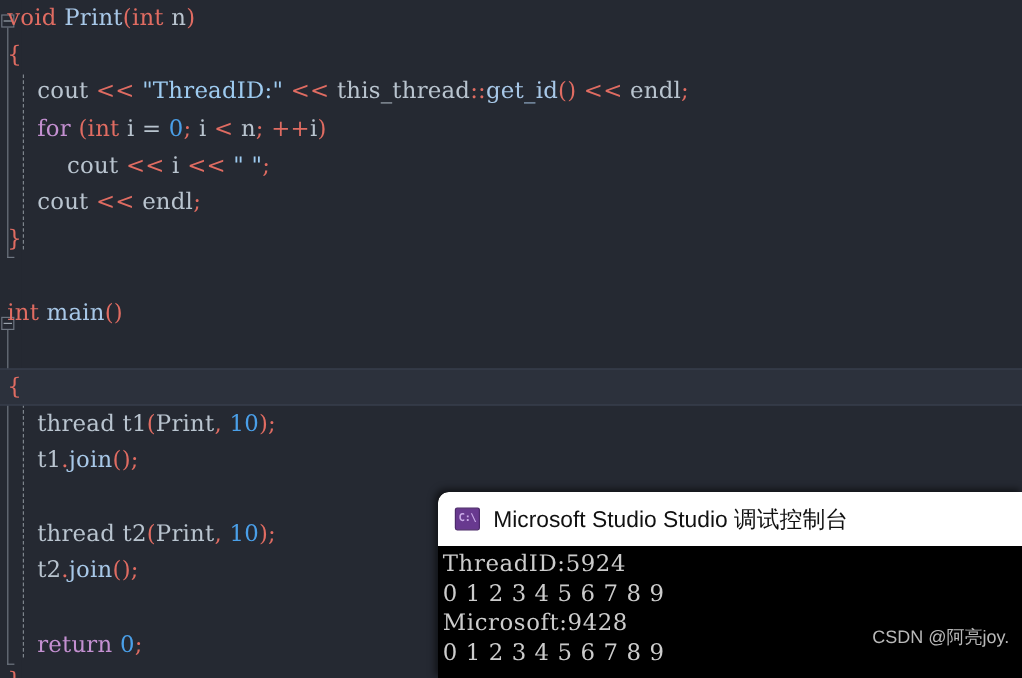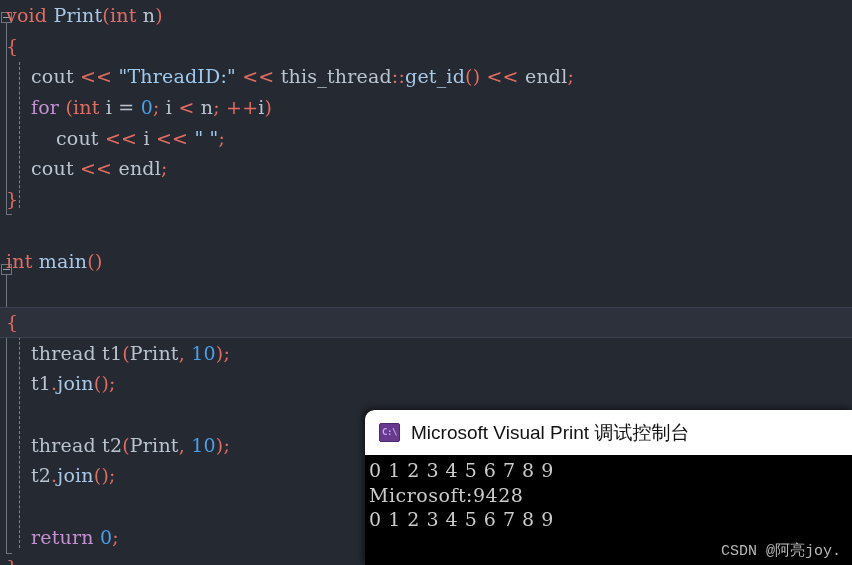--- a/index.html
+++ b/index.html
@@ -125,23 +125,23 @@
     color:#ccc;
     font-family:"DejaVu Serif", serif;
     font-size:19px;
     line-height:24.5px;
     white-space:pre;
     letter-spacing:0.5px;
   }
 
   
   #watermark{
-    position:absolute;right:11px;bottom:5px;
+    position:absolute;right:11px;bottom:24px;
     color:#b9b9b9;
-    font-family:Liberation Mono, monospace;
+    font-family:Liberation Sans, sans-serif;
     font-size:15px;
     white-space:nowrap;
     pointer-events:none;
   }
 </style>
 </head>
 <body>
 
 <div id="editor">
 
@@ -160,22 +160,23 @@
   <div class="current-line" id="current-line" style="top: 307px; height: 30.7px;"></div>
 
   <div class="code" id="code-lines"><div class="line"><span class="kw">void</span><span class="op"> </span><span class="fn">Print</span><span class="punc">(</span><span class="kw">int</span><span class="id"> n</span><span class="punc">)</span></div><div class="line"><span class="brace">{</span></div><div class="line"><span class="id">    cout </span><span class="punc">&lt;&lt;</span><span class="op"> </span><span class="str">"ThreadID:"</span><span class="op"> </span><span class="punc">&lt;&lt;</span><span class="id"> this_thread</span><span class="punc">::</span><span class="fn">get_id</span><span class="punc">()</span><span class="op"> </span><span class="punc">&lt;&lt;</span><span class="id"> endl</span><span class="punc">;</span></div><div class="line"><span class="op">    </span><span class="kwctl">for</span><span class="op"> </span><span class="punc">(</span><span class="kw">int</span><span class="id"> i </span><span class="op">=</span><span class="op"> </span><span class="num">0</span><span class="punc">;</span><span class="id"> i </span><span class="punc">&lt;</span><span class="id"> n</span><span class="punc">;</span><span class="op"> </span><span class="punc">++</span><span class="id">i</span><span class="punc">)</span></div><div class="line"><span class="id">        cout </span><span class="punc">&lt;&lt;</span><span class="id"> i </span><span class="punc">&lt;&lt;</span><span class="op"> </span><span class="str">" "</span><span class="punc">;</span></div><div class="line"><span class="id">    cout </span><span class="punc">&lt;&lt;</span><span class="id"> endl</span><span class="punc">;</span></div><div class="line"><span class="brace">}</span></div><div class="line">&nbsp;</div><div class="line"><span class="kw">int</span><span class="op"> </span><span class="fn">main</span><span class="punc">()</span></div><div class="line">&nbsp;</div><div class="line"><span class="brace">{</span></div><div class="line"><span class="id">    thread t1</span><span class="punc">(</span><span class="id">Print</span><span class="punc">,</span><span class="op"> </span><span class="num">10</span><span class="punc">)</span><span class="punc">;</span></div><div class="line"><span class="id">    t1</span><span class="punc">.</span><span class="fn">join</span><span class="punc">()</span><span class="punc">;</span></div><div class="line">&nbsp;</div><div class="line"><span class="id">    thread t2</span><span class="punc">(</span><span class="id">Print</span><span class="punc">,</span><span class="op"> </span><span class="num">10</span><span class="punc">)</span><span class="punc">;</span></div><div class="line"><span class="id">    t2</span><span class="punc">.</span><span class="fn">join</span><span class="punc">()</span><span class="punc">;</span></div><div class="line">&nbsp;</div><div class="line"><span class="op">    </span><span class="kwctl">return</span><span class="op"> </span><span class="num">0</span><span class="punc">;</span></div><div class="line"><span class="brace">}</span></div></div>
 </div>
 
 <div id="console">
   <div id="console-titlebar">
     <div class="console-icon">
       <span>C:\</span>
     </div>
-    <div id="console-title">Microsoft Visual Print 调试控制台</div>
+    <div id="console-title">Microsoft Studio Studio 调试控制台</div>
   </div>
   <div id="console-body">
+      <div class="console-line">ThreadID:5924</div>
       <div class="console-line">0 1 2 3 4 5 6 7 8 9</div>
       <div class="console-line">Microsoft:9428</div>
       <div class="console-line">0 1 2 3 4 5 6 7 8 9</div>
     </div>
 </div>
 
 <div id="watermark">CSDN @阿亮joy.</div>
 
 </body></html>

